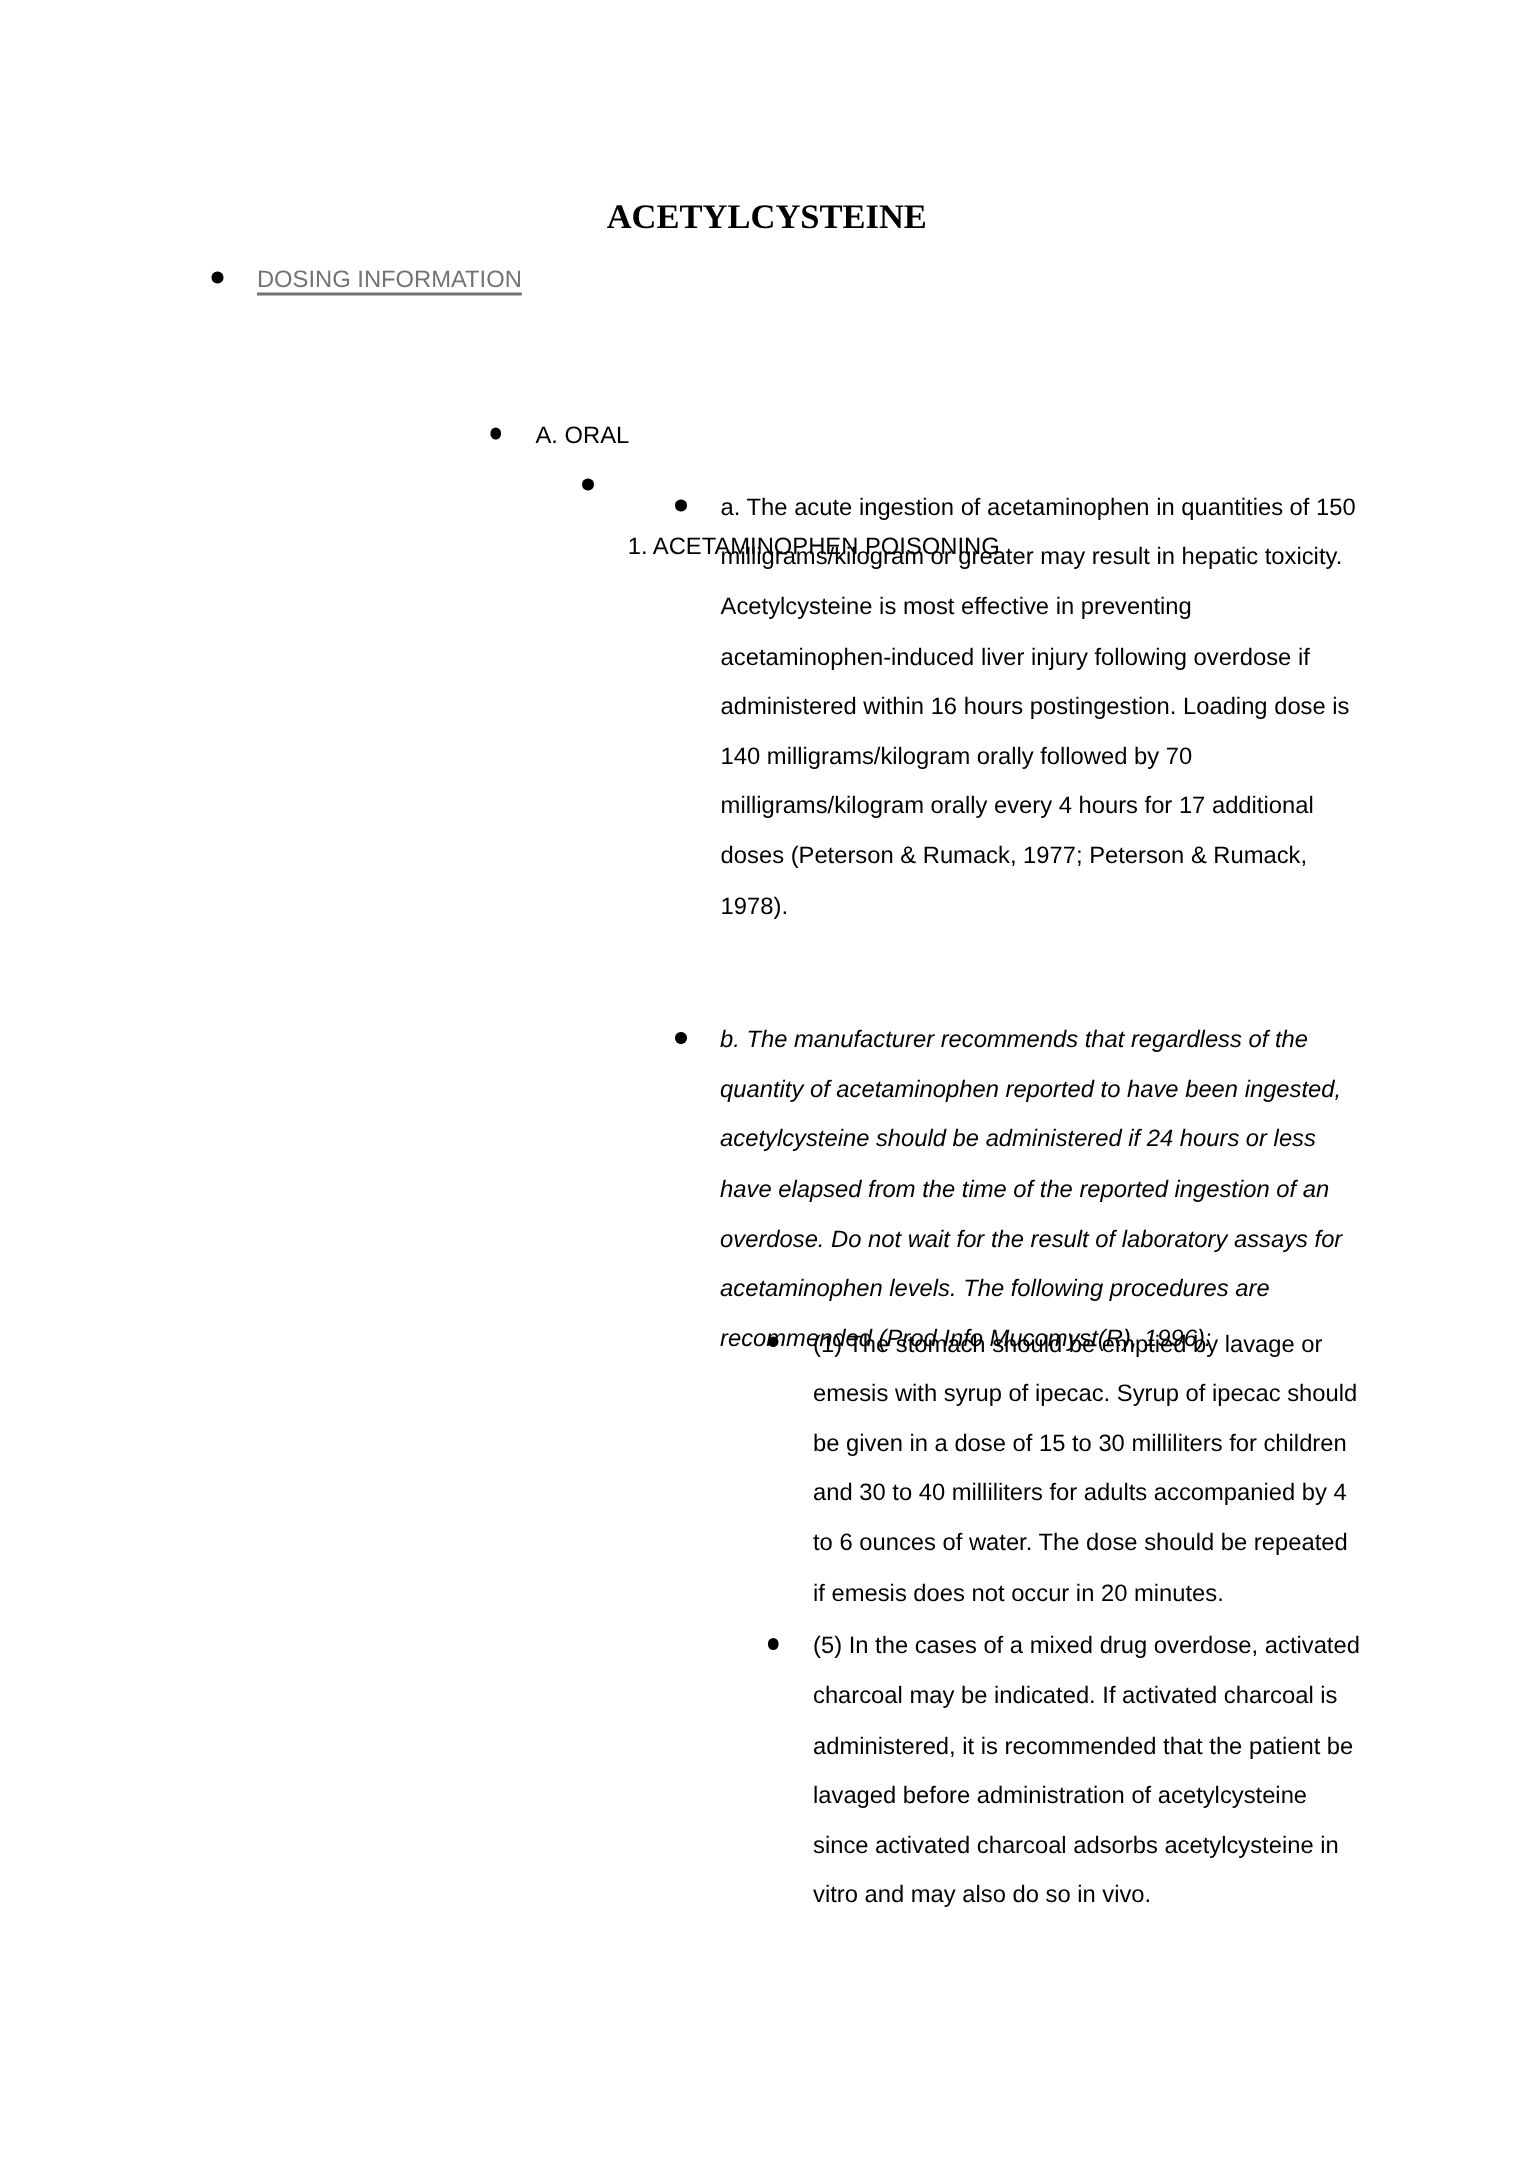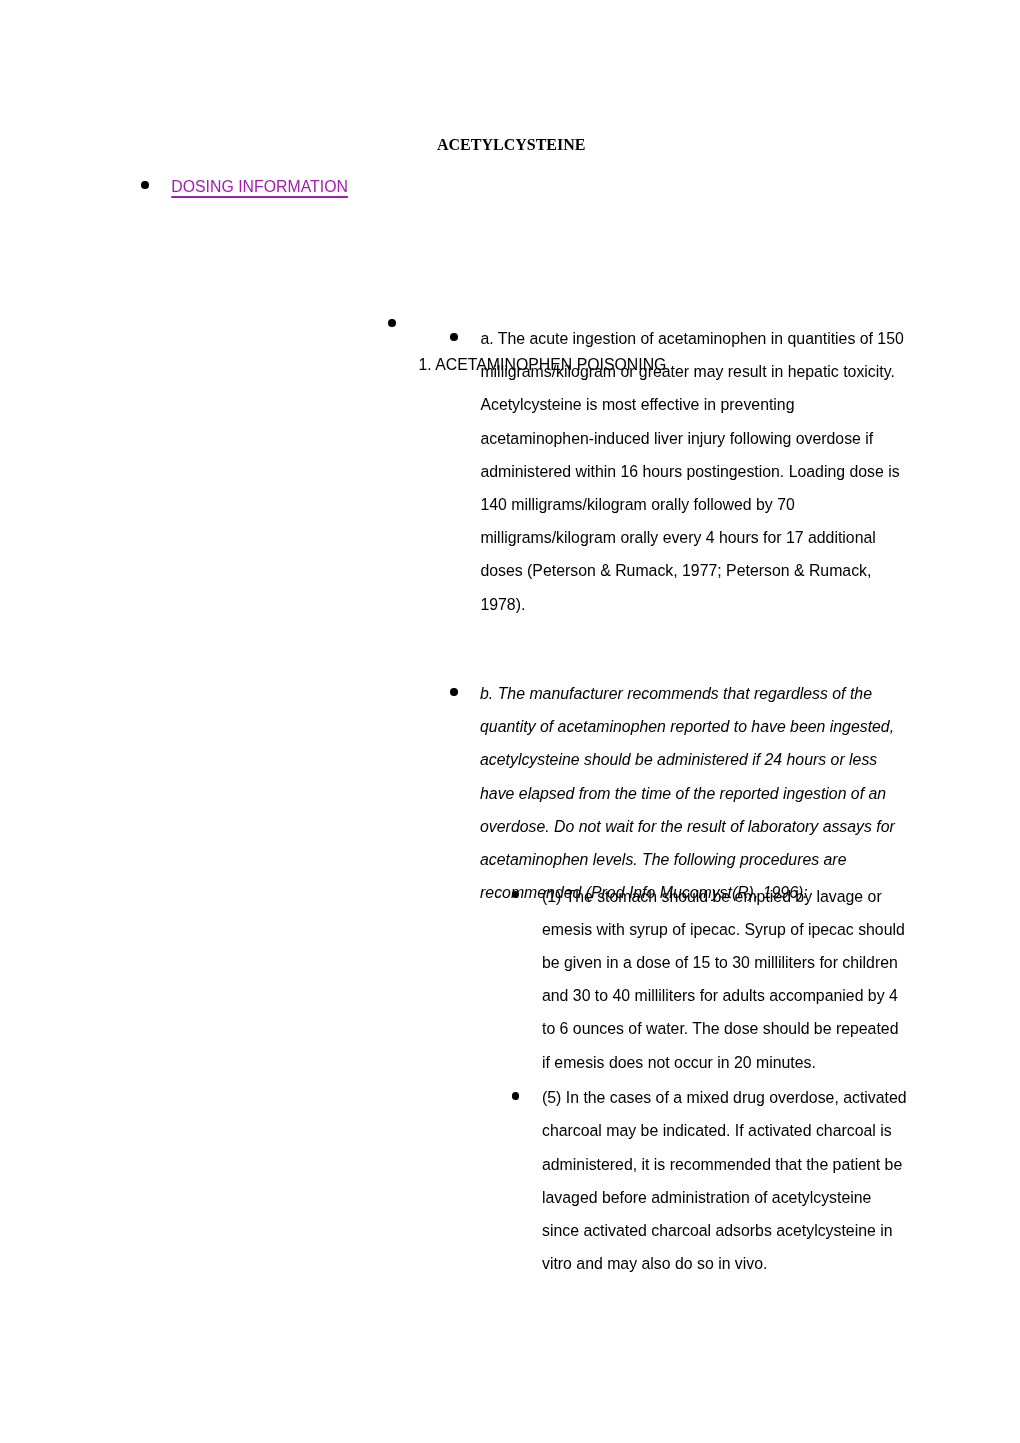--- a/index.html
+++ b/index.html
@@ -17,21 +17,21 @@
     background:#ffffff;
   }
 
   
   .doc-title {
     position:absolute; left:0; top:133.2px; width:1020px;
     text-indent:2.4px;
     text-align:center;
     font-family:"Liberation Serif", serif;
     font-weight:bold;
-    font-size:16px; line-height:24px;
+    font-size:23px; line-height:24px;
   }
 
   .outline { position:absolute; left:0; top:0; width:1020px; height:1443px; }
 
   
   .item { position:absolute; }
 
   .bullet {
     position:absolute;
     width:7.6px; height:7.6px;
@@ -40,21 +40,21 @@
   }
 
   .txt {
     position:absolute;
     font-size:15.85px;
     line-height:33.2px;
     text-align:left;
   }
 
   .lnk {
-    color:#a21caf;
+    color:#737373;
     text-decoration:underline;
     text-decoration-thickness:1.6px;
     text-underline-offset:3.7px;
   }
 
   
   .r1 { left:141.40px; top:169.71px; width:729.90px; height:33.20px; }
   .r1 > .bullet { left:0px; top:11.39px; }
   .r1 > .txt { left:29.90px; top:0px; width:700px; }
 
@@ -99,20 +99,24 @@
 
   <div class="outline">
 
     <div class="item r1">
       <span class="bullet"></span>
       <span class="txt"><a class="lnk">DOSING INFORMATION</a></span>
     </div>
 
 
 
+    <div class="item r4">
+      <span class="bullet"></span>
+      <span class="txt">A. ORAL</span>
+    </div>
 
     <div class="item r5">
       <span class="bullet"></span>
       <span class="txt">1. ACETAMINOPHEN POISONING</span>
     </div>
 
     <div class="item r6">
       <span class="bullet"></span>
       <span class="txt">a. The acute ingestion of acetaminophen in quantities of 150 milligrams/kilogram or greater may result in hepatic toxicity. Acetylcysteine is most effective in preventing acetaminophen-induced liver injury following overdose if administered within 16 hours postingestion. Loading dose is 140 milligrams/kilogram orally followed by 70 milligrams/kilogram orally every 4 hours for 17 additional doses (Peterson &amp; Rumack, 1977; Peterson &amp; Rumack, 1978).</span>
     </div>

